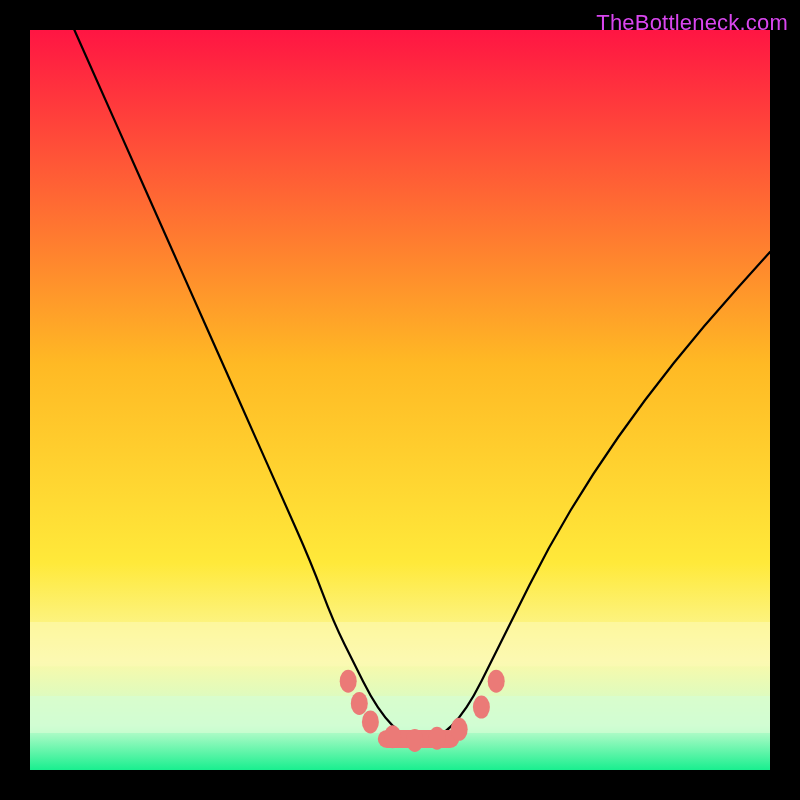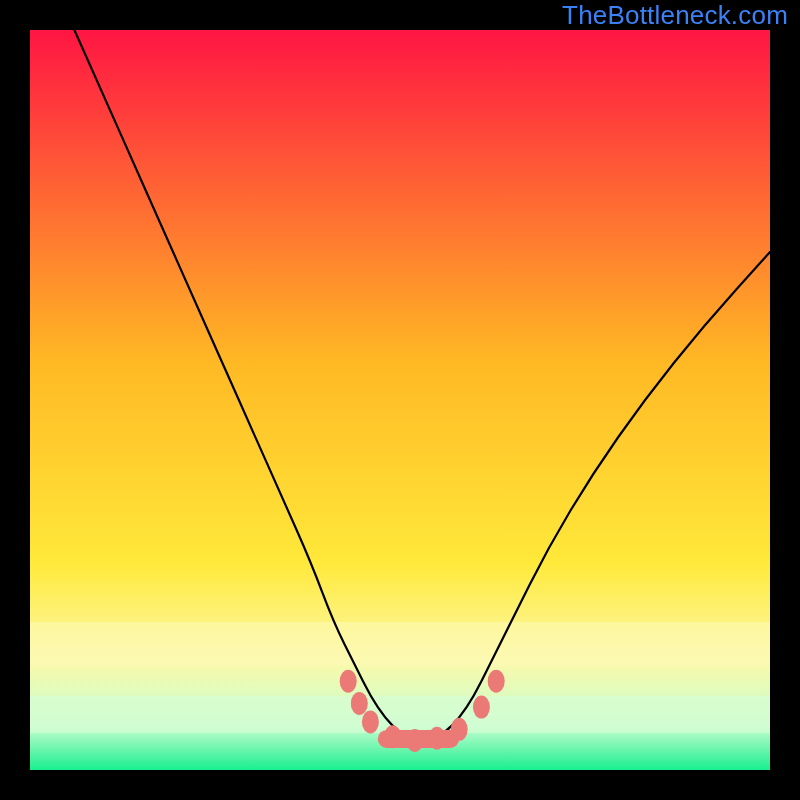--- a/index.html
+++ b/index.html
@@ -22,24 +22,24 @@
   .plot {
     position: absolute;
     top: 30px;
     left: 30px;
     width: 740px;
     height: 740px;
     overflow: hidden;
   }
   .watermark {
     position: absolute;
-    top: 0;
+    top: 10px;
     right: 12px;
-    color: #3b82f6;
-    font-size: 26px;
+    color: #d946ef;
+    font-size: 22px;
     font-weight: 500;
     letter-spacing: 0.2px;
   }
   svg { display: block; }
 </style>
 </head>
 <body>
 
 <div class="frame">
   <div class="watermark">TheBottleneck.com</div>

